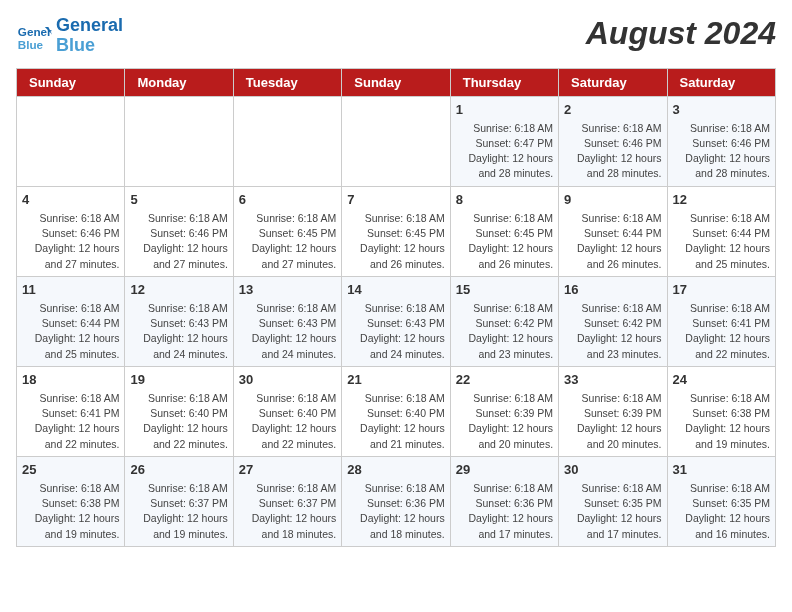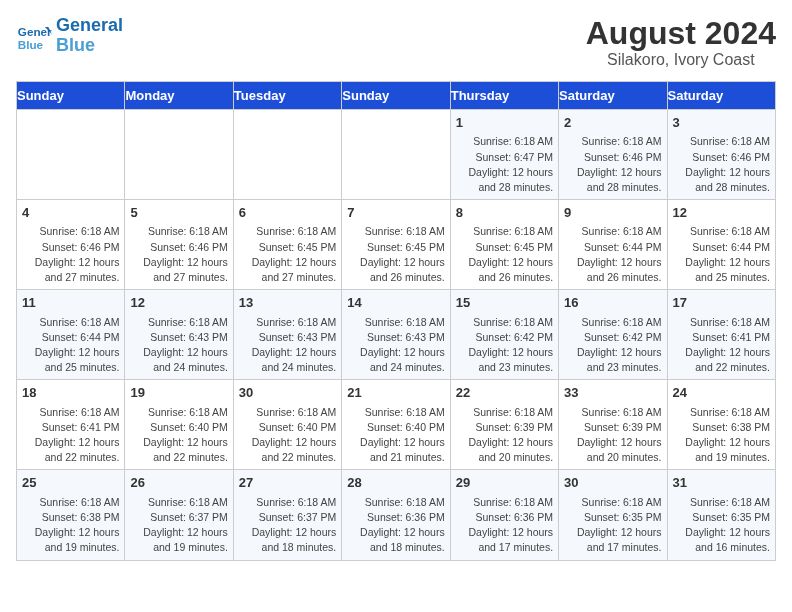--- a/index.html
+++ b/index.html
@@ -28,41 +28,42 @@
       line-height: 1.1;
     }
     .logo-text span {
       color: #1a6baf;
     }
     .logo-icon {
       width: 36px;
       height: 36px;
     }
     .title-block {
-      text-align: center;
+      text-align: right;
+      font-style: italic;
     }
     .title-block .month-year {
       font-size: 32px;
       font-weight: bold;
       color: #333;
       line-height: 1.1;
     }
     .title-block .location {
       font-size: 16px;
       color: #555;
     }
     table {
       width: 100%;
       border-collapse: collapse;
       font-size: 11px;
     }
     thead tr th {
-      background-color: #1d4ed8;
+      background-color: #b91c1c;
       color: #fff;
-      padding: 6px 0;
+      padding: 6px 12px;
       text-align: left;
       font-size: 13px;
       font-weight: bold;
       border: 1px solid #ccc;
     }
     tbody tr td {
       border: 1px solid #ccc;
       vertical-align: top;
       padding: 4px 5px;
       height: 80px;
@@ -106,21 +107,20 @@
     </svg>
     <div>
       <div class="logo-text">
         <span>General</span><br>
         <span style="color:#4a9fd4;">Blue</span>
       </div>
     </div>
   </div>
   <div class="title-block">
     <div class="month-year">August 2024</div>
-    <div class="location">Silakoro, Ivory Coast</div>
   </div>
 </div>
 
 <table>
   <thead>
     <tr>
       <th>Sunday</th>
       <th>Monday</th>
       <th>Tuesday</th>
       <th>Sunday</th>

